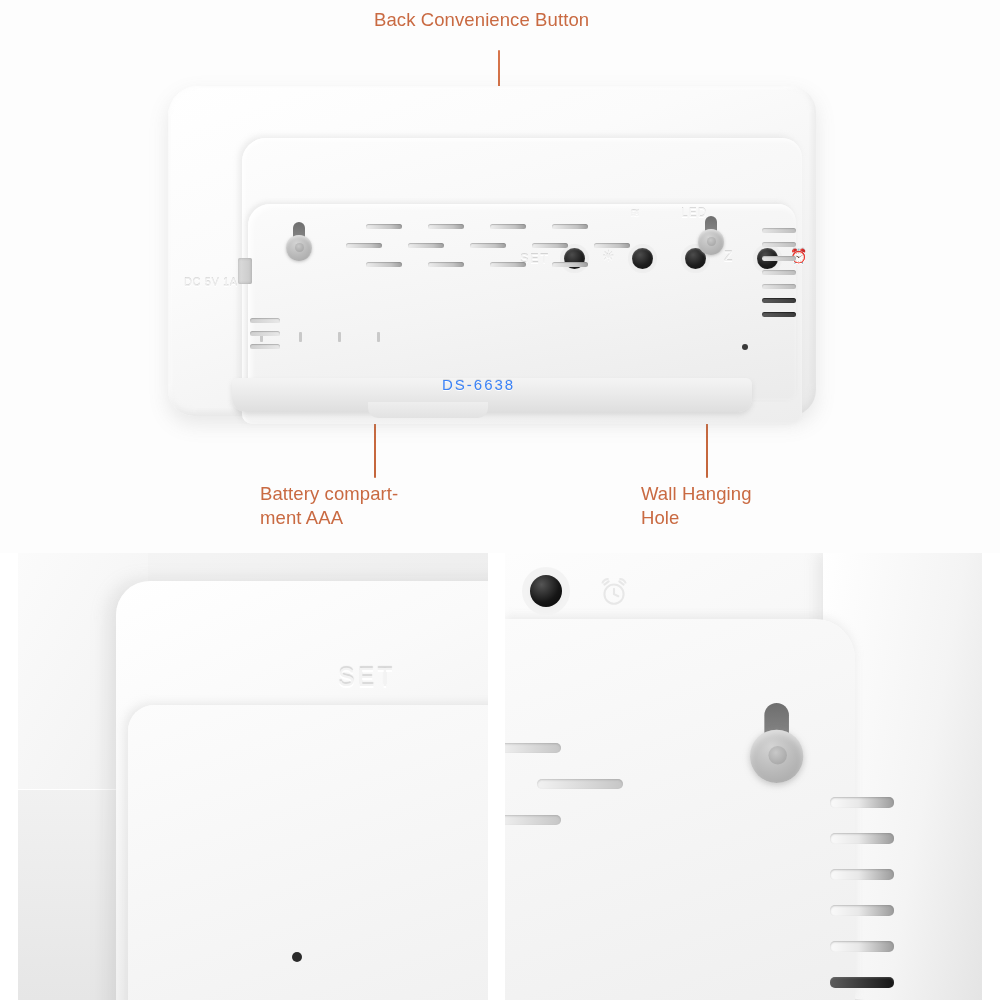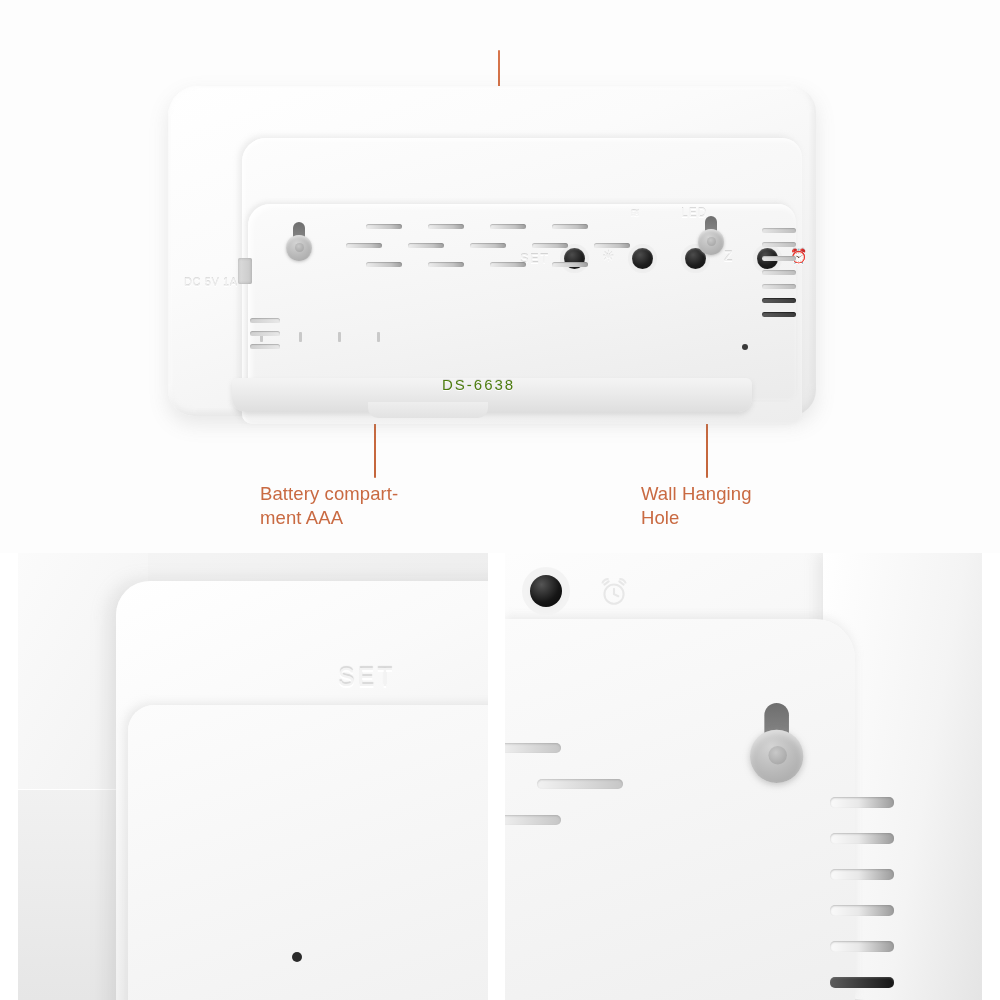--- a/index.html
+++ b/index.html
@@ -81,21 +81,21 @@
   }
   .lip-notch {
     position: absolute; left: 200px; top: 316px; width: 120px; height: 16px;
     background: linear-gradient(180deg,#eeeeee,#e2e2e2);
     border-radius: 0 0 10px 10px;
   }
   
   .model-no {
     position: absolute; left: 274px; top: 290px;
     font-size: 15px; letter-spacing: 2px;
-    color: #4d7c0f;
+    color: #3b82f6;
     text-shadow: 0 1px 0 #ffffff, 0 -1px 0 #dcdcdc;
   }
   
   .dc-port {
     position: absolute; left: 70px; top: 172px; width: 14px; height: 26px;
     background: linear-gradient(90deg,#dcdcdc,#c9c9c9);
     border-radius: 2px;
     box-shadow: inset 0 0 3px rgba(120,120,120,0.5);
   }
   .dc-label {
@@ -324,20 +324,21 @@
     background: #2b2b2b; z-index: 7;
   }
 </style>
 </head>
 <body>
 
 <div id="page">
 
   <div id="top-section">
 
+    <div class="anno" id="anno-back">Back Convenience Button</div>
     <div class="anno" id="anno-battery">Battery compart-
 ment AAA</div>
     <div class="anno" id="anno-wall">Wall Hanging
 Hole</div>
 
     <div class="leader" id="lead-back"></div>
     <div class="leader" id="lead-battery"></div>
     <div class="leader" id="lead-wall"></div>
 
     <div id="device">

